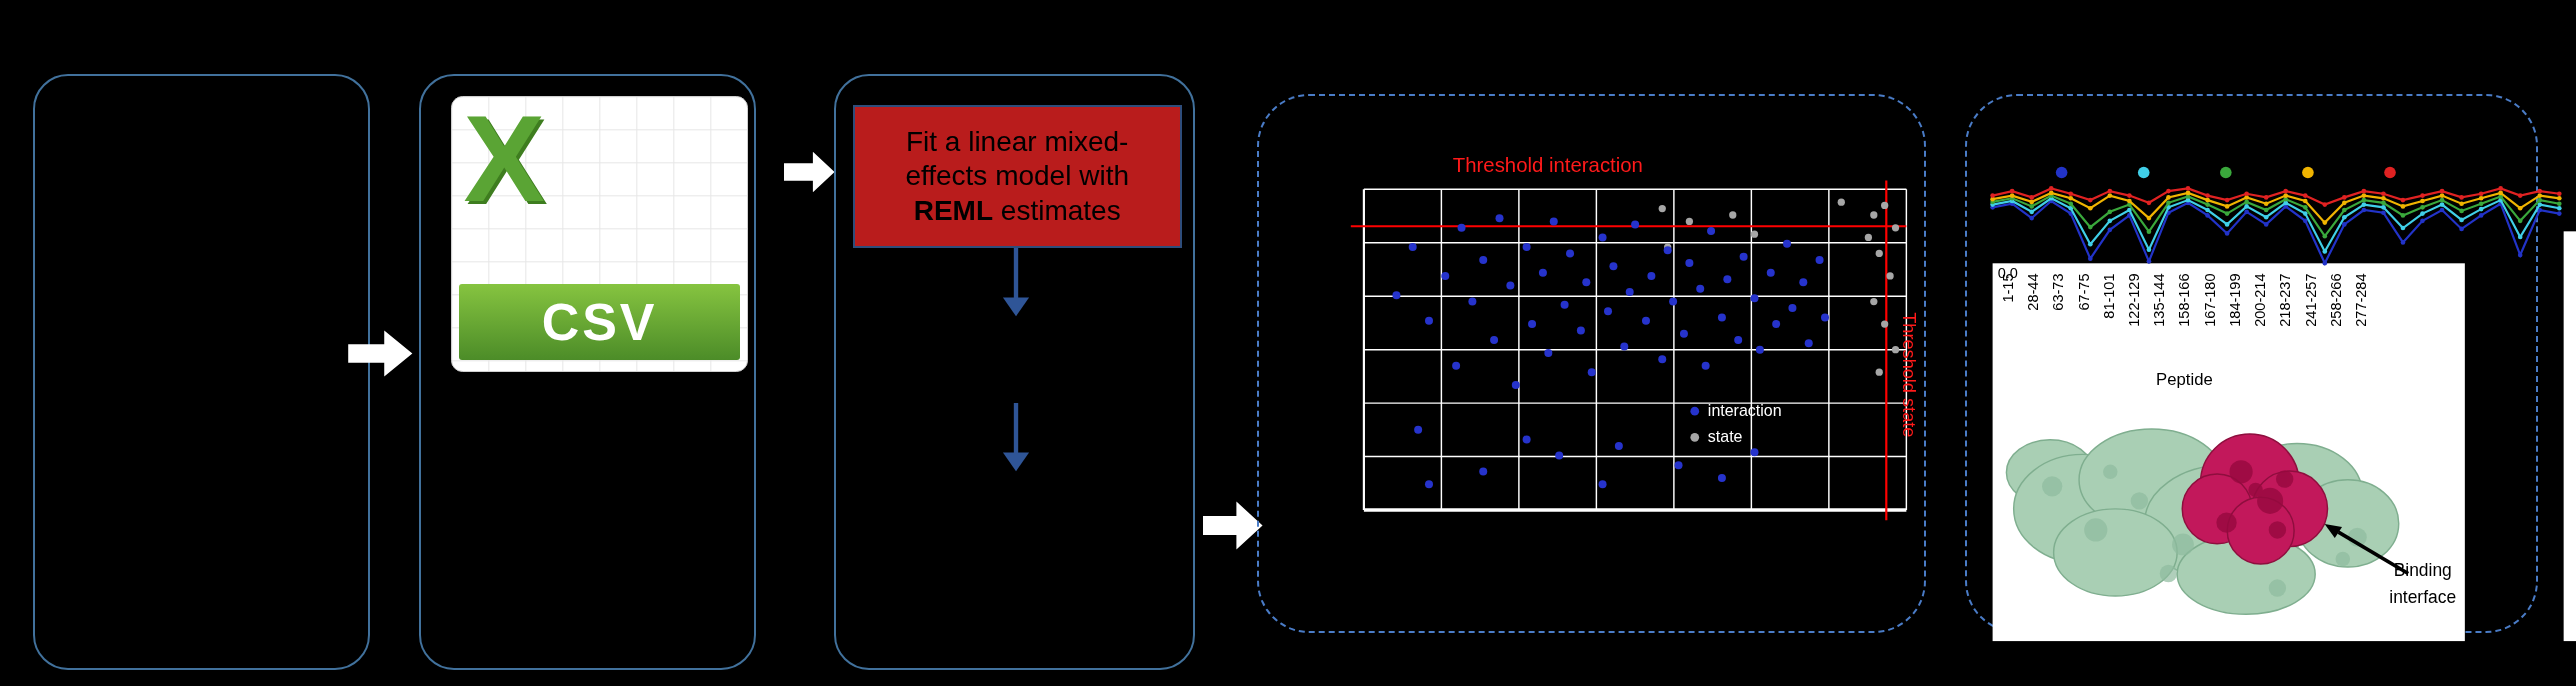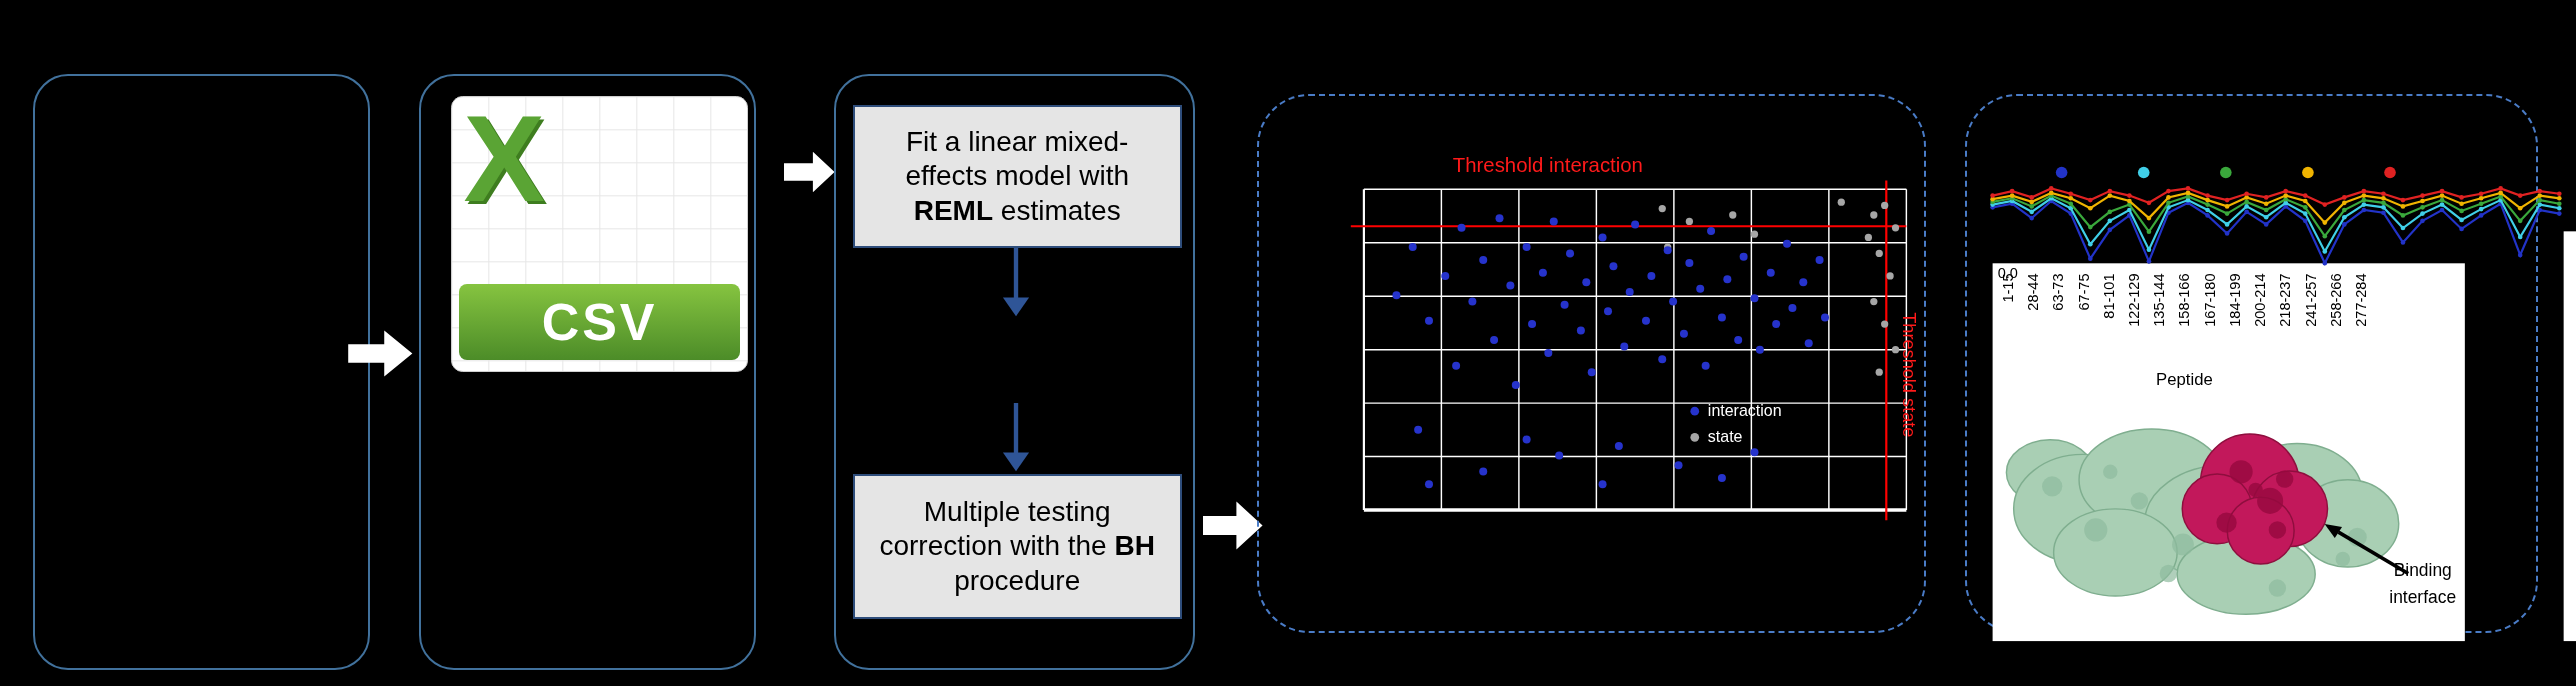--- a/index.html
+++ b/index.html
@@ -3,35 +3,35 @@
 <meta charset="utf-8">
 <style>
   *{box-sizing:border-box}
   html,body{margin:0;padding:0;background:#000}
   #canvas{position:relative;width:2576px;height:687px;background:#000;overflow:hidden;
           font-family:"Liberation Sans",sans-serif;color:#000}
   .panel{position:absolute;border:2.9px solid #41719c;border-radius:35px;background:transparent}
   .panel.dashed{border:2.9px dashed #4a7cc7;border-radius:52px}
   svg.layer{position:absolute;overflow:visible}
   
-  .stepbox{position:absolute;left:16.7px;width:329px;background:#e5e5e5;border:2.2px solid #2e4d7b;
+  .stepbox{position:absolute;left:16.7px;width:329px;background:#b91c1c;border:2.2px solid #2e4d7b;
            display:flex;align-items:center;justify-content:center;text-align:center;
            font-size:28px;line-height:1.22;padding:5.8px 11.6px;color:#000}
   .stepbox b{font-weight:bold}
   
   .csv-icon{position:absolute;left:30px;top:19.6px;width:297px;height:276px}
   .csv-page{width:100%;height:100%;background:#fff;border:1.5px solid #cfcfcf;border-radius:11.6px;
             position:relative;overflow:hidden}
   .csv-grid{position:absolute;inset:0;
             background-image:linear-gradient(#e6e6e6 1.5px,transparent 1.5px),
                              linear-gradient(90deg,#e6e6e6 1.5px,transparent 1.5px);
             background-size:37px 33px;background-position:-0.7px -0.7px}
   .csv-x{position:absolute;left:11.6px;top:-7.3px;font-size:122px;font-weight:bold;color:#5aa434;
          text-shadow:2.9px 2.9px 0 #3e7d1f}
-  .csv-banner{position:absolute;left:7.3px;right:7.3px;bottom:10.2px;height:76px;border-radius:8px;
+  .csv-banner{position:absolute;left:7.3px;right:7.3px;bottom:10.2px;height:76px;border-radius:3px;
               background:linear-gradient(180deg,#86c440,#4c8c28);color:#fff;font-weight:bold;
               font-size:52px;display:flex;align-items:center;justify-content:center;letter-spacing:2.9px}
   
   .red-label{fill:#ff1a1a;font-size:25px}
   .red-title{fill:#ff1a1a;font-size:28px}
   .axis-num{font-size:20px;fill:#000}
   .axis-label{font-size:23px;fill:#000}
   .black-label{font-size:24px;fill:#000}
 </style>
 </head>
@@ -69,23 +69,20 @@
       <line x1="22" y1="0" x2="22" y2="70" stroke="#2f5597" stroke-width="6"></line>
       <polygon points="4,68 40,68 22,94" fill="#2f5597"></polygon>
     </svg>
 
 
     <svg class="layer" style="left:164px;top:327px" width="32" height="69" viewBox="0 0 44 95">
       <line x1="22" y1="0" x2="22" y2="70" stroke="#2f5597" stroke-width="6"></line>
       <polygon points="4,68 40,68 22,94" fill="#2f5597"></polygon>
     </svg>
 
-    <div class="stepbox" style="top:398px;height:145px">
-      <span><span>Multiple testing correction with the </span><b>BH</b><span> procedure</span></span>
-    </div>
   </div>
 
   <svg class="layer" style="left:1203px;top:500px" width="61" height="51" viewBox="0 0 84 70">
     <polygon points="0,22 46,22 46,2 82,35 46,68 46,48 0,48" fill="#ffffff"></polygon>
   </svg>
 
   <div class="panel dashed" style="left:1257px;top:94px;width:669px;height:539px"></div>
 
   <svg id="scatter-svg" class="layer" style="left:1257px;top:94px" width="669" height="539" viewBox="0 0 920 741">
     <g id="scatter-grid">

